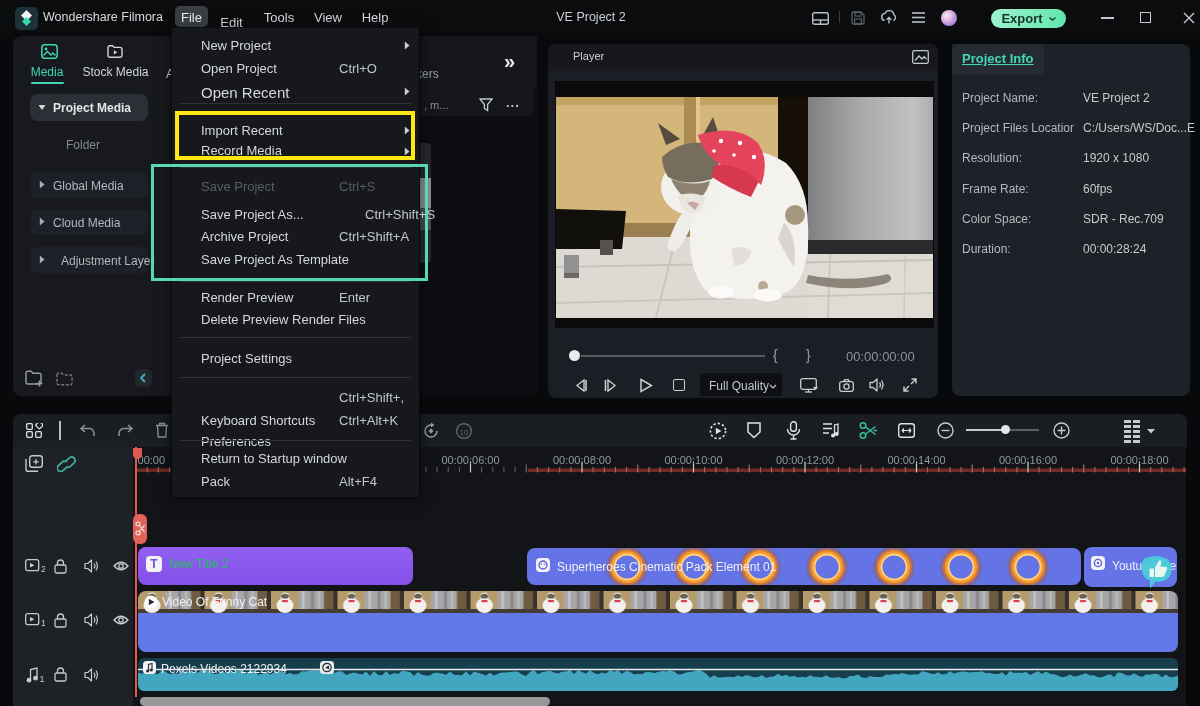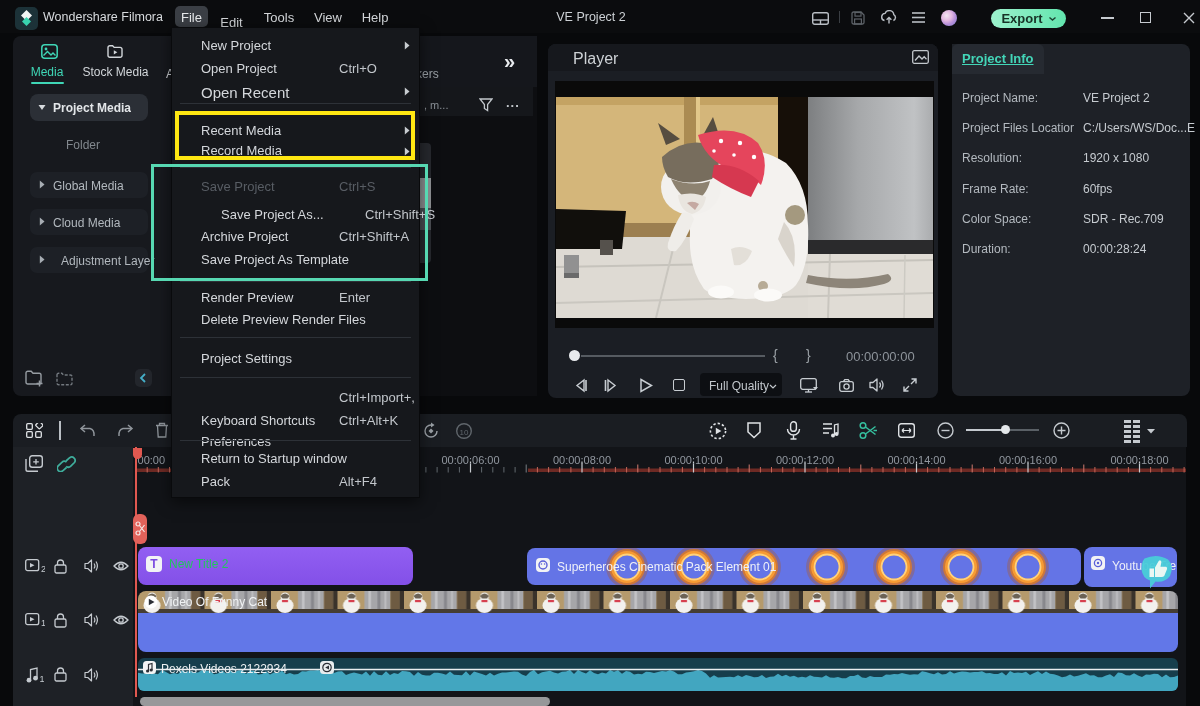--- a/index.html
+++ b/index.html
@@ -121,21 +121,21 @@
   <svg class="abs" style="left:479px;top:98px;" width="14" height="14" viewBox="0 0 14 14">
     <path d="M1 1 L13 1 L8.6 6.5 L8.6 12.5 L5.4 10.5 L5.4 6.5 Z" fill="none" stroke="#c2c7cc" stroke-width="1.3"></path>
   </svg>
   <div class="abs" style="left:506px;top:95px;font-size:13px;font-weight:bold;color:#c2c7cc;letter-spacing:1px;">...</div>
   <div class="abs" style="left:404px;top:143px;width:27px;height:120px;background:#26282d;border-radius:4px;"></div>
   <div class="abs" style="left:404px;top:178px;width:27px;height:30px;background:#8d8f92;"></div>
   <div class="abs" style="left:404px;top:208px;width:27px;height:22px;background:#4a4d52;"></div>
 
   <div class="abs" style="left:548px;top:44px;width:390px;height:354px;background:#1b1e24;border-radius:8px;"></div>
   <div class="abs" style="left:548px;top:44px;width:390px;height:27px;background:#16181d;border-radius:8px 8px 0 0;"></div>
-  <div class="abs" style="left:573px;top:50px;font-size:16px;color:#cdd1d5;text-align:right;">Player</div>
+  <div class="abs" style="left:573px;top:50px;font-size:11px;color:#cdd1d5;text-align:right;">Player</div>
   <svg class="abs" style="left:912px;top:50px;" width="17" height="14" viewBox="0 0 17 14">
     <rect x="0.7" y="0.7" width="15.6" height="12.6" rx="1.5" fill="none" stroke="#c2c7cc" stroke-width="1.3"></rect>
     <path d="M3 10.5 L7 6 L10 9 L12.2 6.8 L14.5 9.2" fill="none" stroke="#c2c7cc" stroke-width="1.3"></path>
   </svg>
 
   <div class="abs" style="left:555px;top:81px;width:379px;height:247px;background:#0a0a0a;"></div>
   <svg class="abs" style="left:556px;top:97px;" width="377" height="221" viewBox="0 0 377 221">
     <defs>
       <linearGradient id="steel" x1="0" y1="0" x2="1" y2="0">
         <stop offset="0" stop-color="#7d7f81"></stop>
@@ -632,45 +632,45 @@
   <svg class="abs" style="z-index:41;left:404px;top:41px;" width="6" height="9" viewBox="0 0 6 9">
       <path d="M0.8 0.5 L5.5 4.5 L0.8 8.5 Z" fill="#c8ccd0"></path>
     </svg>
   <div class="abs" style="z-index:41;left:201px;top:61px;font-size:13px;color:#d4d7db;">Open Project</div>
   <div class="abs" style="z-index:41;left:339px;top:61px;font-size:13px;color:#c2c6cb;">Ctrl+O</div>
   <div class="abs" style="z-index:41;left:201px;top:84px;font-size:15px;color:#d4d7db;">Open Recent</div>
   <svg class="abs" style="z-index:41;left:404px;top:87px;" width="6" height="9" viewBox="0 0 6 9">
       <path d="M0.8 0.5 L5.5 4.5 L0.8 8.5 Z" fill="#c8ccd0"></path>
     </svg>
   <div class="abs" style="z-index:41;left:180px;top:103px;width:231px;height:1px;background:#2d3137;"></div>
-  <div class="abs" style="z-index:41;left:201px;top:123px;font-size:13px;color:#d4d7db;">Recent Media</div>
+  <div class="abs" style="z-index:41;left:201px;top:123px;font-size:13px;color:#d4d7db;">Import Recent</div>
   <svg class="abs" style="z-index:41;left:404px;top:126px;" width="6" height="9" viewBox="0 0 6 9">
       <path d="M0.8 0.5 L5.5 4.5 L0.8 8.5 Z" fill="#c8ccd0"></path>
     </svg>
   <div class="abs" style="z-index:41;left:201px;top:143px;font-size:13px;color:#d4d7db;">Record Media</div>
   <svg class="abs" style="z-index:41;left:404px;top:147px;" width="6" height="9" viewBox="0 0 6 9">
       <path d="M0.8 0.5 L5.5 4.5 L0.8 8.5 Z" fill="#c8ccd0"></path>
     </svg>
   <div class="abs" style="z-index:41;left:180px;top:167px;width:231px;height:1px;background:#2d3137;"></div>
   <div class="abs" style="z-index:41;left:201px;top:179px;font-size:13px;color:#585d64;">Save Project</div>
   <div class="abs" style="z-index:41;left:339px;top:179px;font-size:13px;color:#585d64;">Ctrl+S</div>
-  <div class="abs" style="z-index:41;left:201px;top:207px;font-size:13px;color:#d4d7db;margin-left:20px;">Save Project As...</div>
+  <div class="abs" style="z-index:41;left:201px;top:207px;font-size:13px;color:#d4d7db;">Save Project As...</div>
   <div class="abs" style="z-index:41;left:339px;top:207px;font-size:13px;color:#c2c6cb;margin-left:26px;">Ctrl+Shift+S</div>
   <div class="abs" style="z-index:41;left:201px;top:229px;font-size:13px;color:#d4d7db;">Archive Project</div>
   <div class="abs" style="z-index:41;left:339px;top:229px;font-size:13px;color:#c2c6cb;">Ctrl+Shift+A</div>
   <div class="abs" style="z-index:41;left:201px;top:252px;font-size:13px;color:#d4d7db;">Save Project As Template</div>
   <div class="abs" style="z-index:41;left:180px;top:281px;width:231px;height:1px;background:#2d3137;"></div>
   <div class="abs" style="z-index:41;left:201px;top:290px;font-size:13px;color:#d4d7db;">Render Preview</div>
   <div class="abs" style="z-index:41;left:339px;top:290px;font-size:13px;color:#c2c6cb;">Enter</div>
   <div class="abs" style="z-index:41;left:201px;top:312px;font-size:13px;color:#d4d7db;">Delete Preview Render Files</div>
   <div class="abs" style="z-index:41;left:180px;top:337px;width:231px;height:1px;background:#2d3137;"></div>
   <div class="abs" style="z-index:41;left:201px;top:351px;font-size:13px;color:#d4d7db;">Project Settings</div>
   <div class="abs" style="z-index:41;left:180px;top:377px;width:231px;height:1px;background:#2d3137;"></div>
   <div class="abs" style="z-index:41;left:201px;top:390px;font-size:13px;color:#d4d7db;margin-top:44px;">Preferences</div>
-  <div class="abs" style="z-index:41;left:339px;top:390px;font-size:13px;color:#c2c6cb;">Ctrl+Import+,</div>
+  <div class="abs" style="z-index:41;left:339px;top:390px;font-size:13px;color:#c2c6cb;">Ctrl+Shift+,</div>
   <div class="abs" style="z-index:41;left:201px;top:413px;font-size:13px;color:#d4d7db;">Keyboard Shortcuts</div>
   <div class="abs" style="z-index:41;left:339px;top:413px;font-size:13px;color:#c2c6cb;">Ctrl+Alt+K</div>
   <div class="abs" style="z-index:41;left:180px;top:440px;width:231px;height:1px;background:#2d3137;"></div>
   <div class="abs" style="z-index:41;left:201px;top:451px;font-size:13px;color:#d4d7db;">Return to Startup window</div>
   <div class="abs" style="z-index:41;left:201px;top:474px;font-size:13px;color:#d4d7db;">Pack</div>
   <div class="abs" style="z-index:41;left:339px;top:474px;font-size:13px;color:#c2c6cb;">Alt+F4</div>
 
   <div class="abs" style="z-index:45;left:175px;top:111px;width:240px;height:49px;border:4px solid #ffe712;"></div>
   <div class="abs" style="z-index:45;left:151px;top:164px;width:277px;height:117px;border:3px solid #57d8b2;"></div>
 

